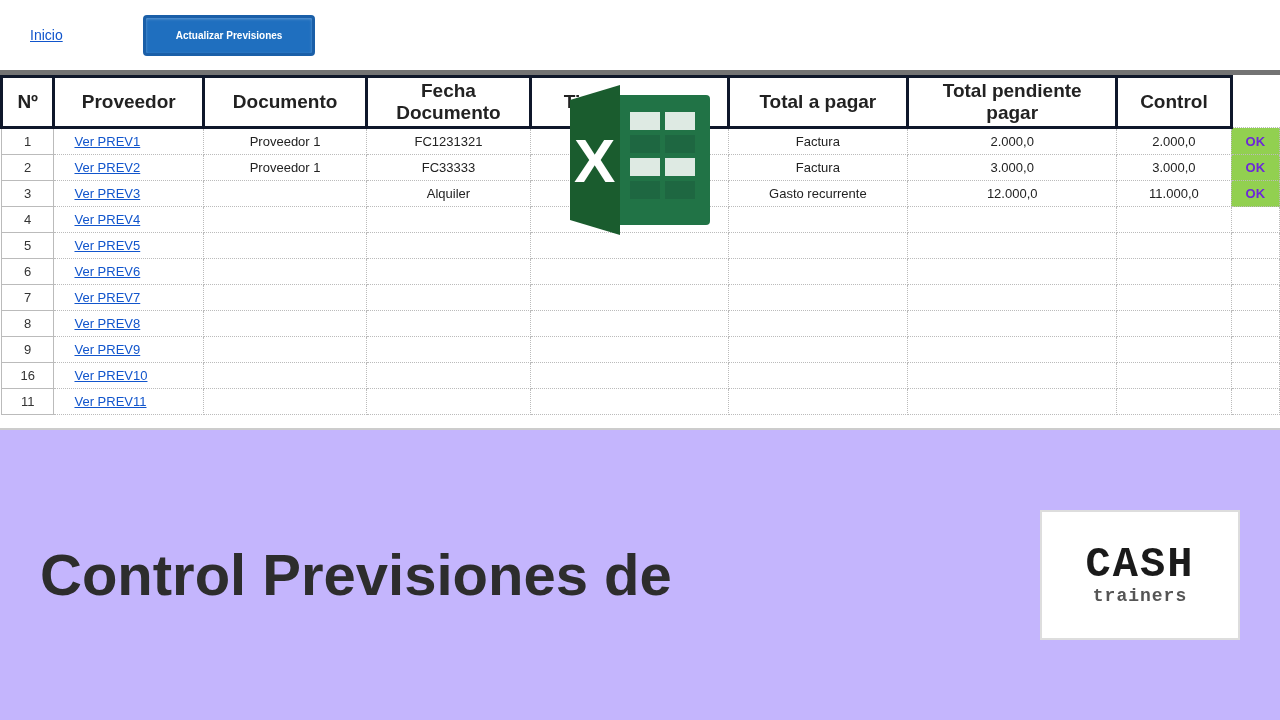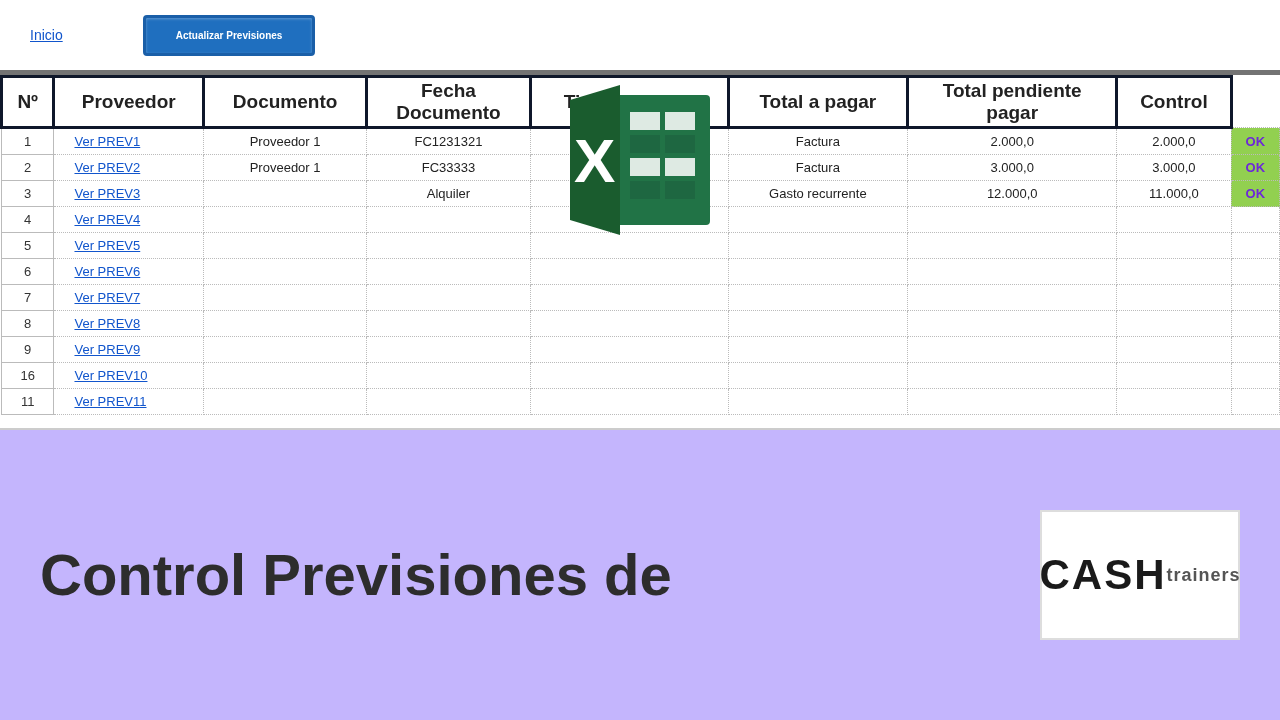--- a/index.html
+++ b/index.html
@@ -132,25 +132,27 @@
       flex: 1;
       text-align: left;
     }
 
     
     .cash-trainers-logo {
       background: #fff;
       border: 2px solid #ddd;
       padding: 20px 25px;
       display: flex;
+      flex-direction: column;
       align-items: center;
       justify-content: center;
       width: 200px;
       height: 130px;
       flex-shrink: 0;
+      font-family: Liberation Mono, monospace;
     }
 
     .cash-text {
       font-size: 42px;
       font-weight: 900;
       color: #1a1a1a;
       letter-spacing: 2px;
       line-height: 1;
     }
 

